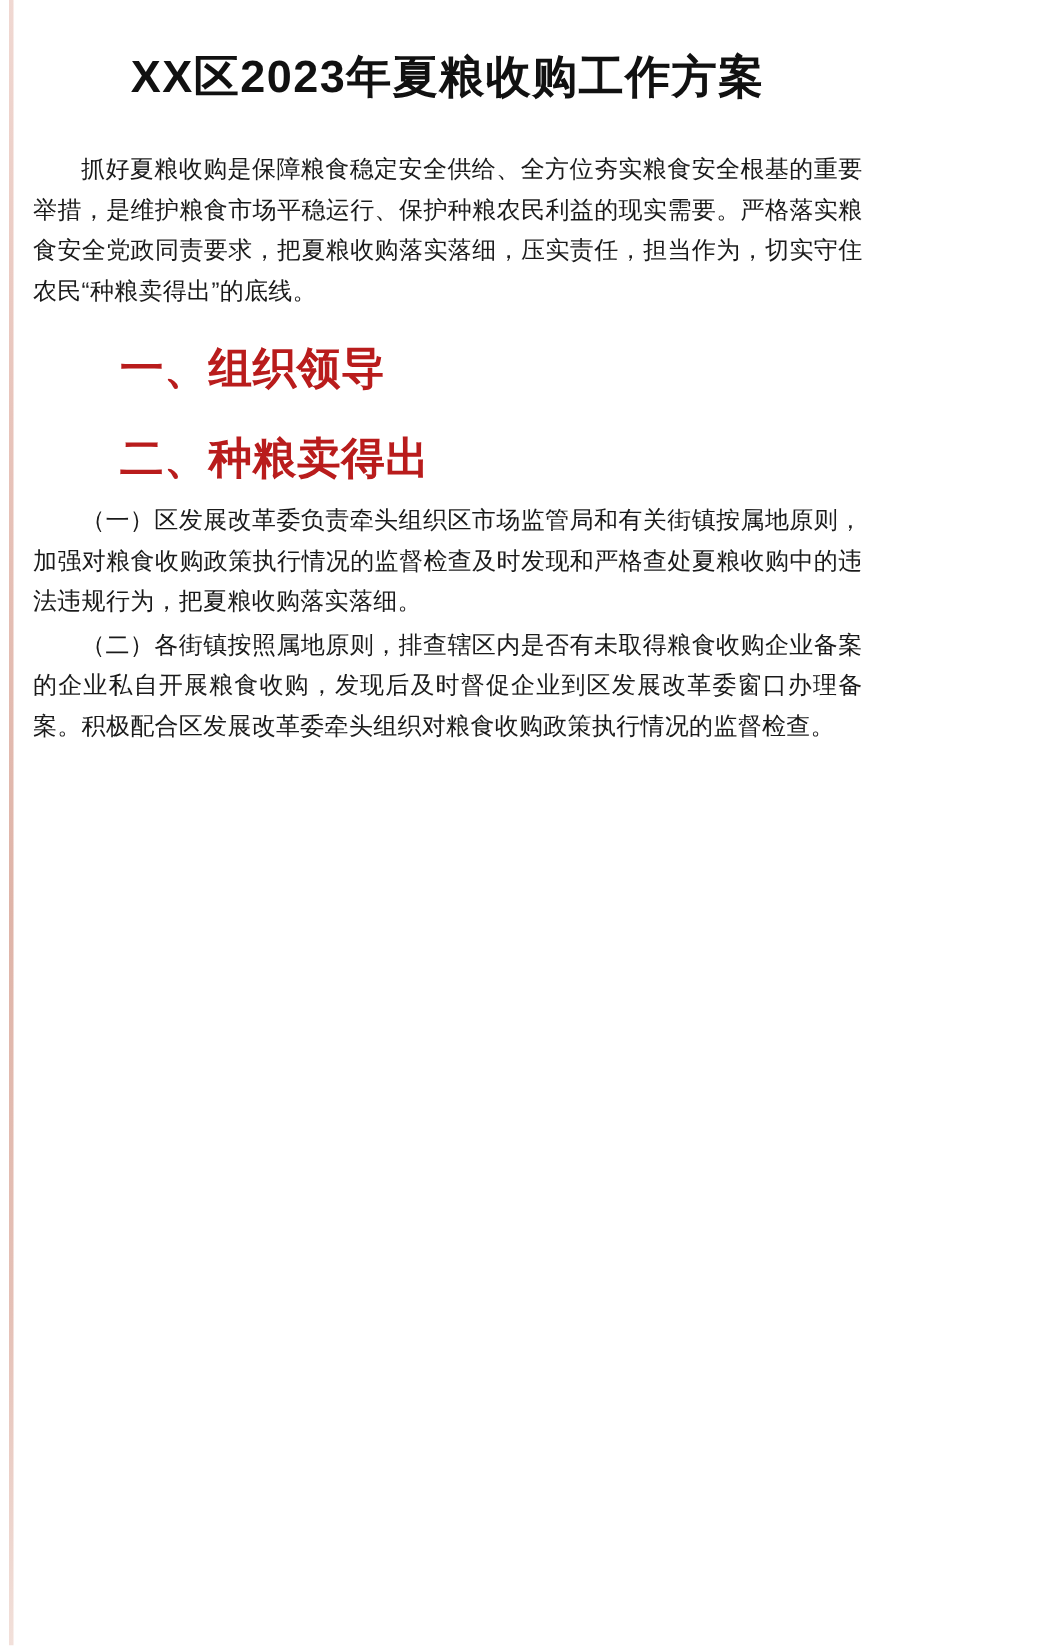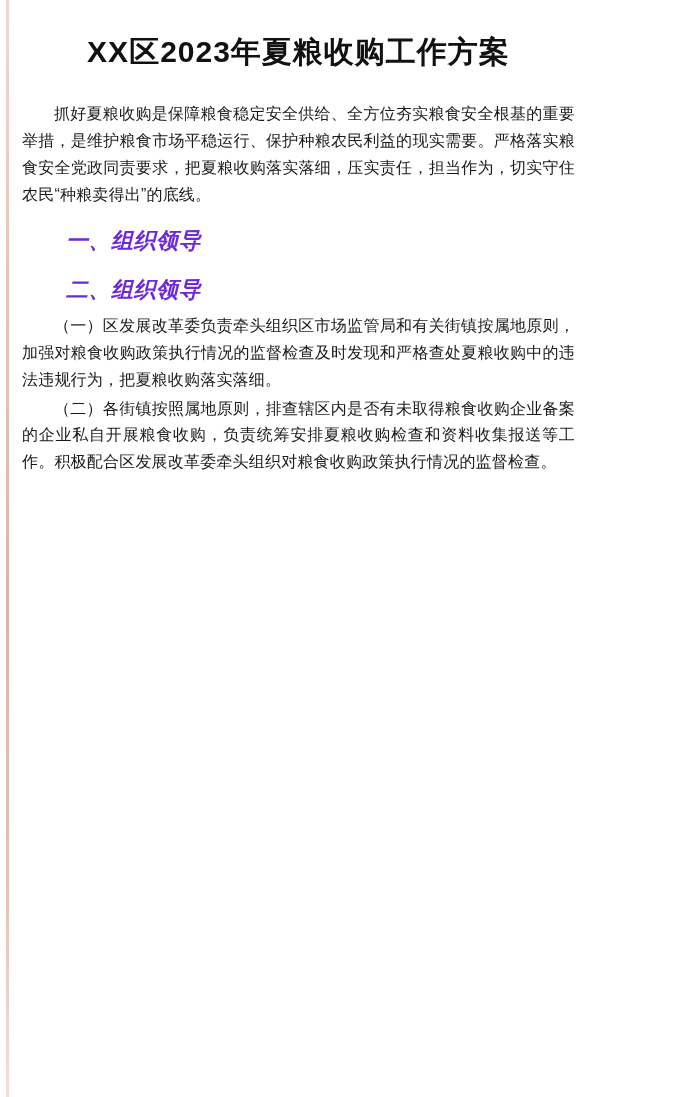--- a/index.html
+++ b/index.html
@@ -42,28 +42,27 @@
     font-size: 16px;
     line-height: 1.68;
     margin: 0 0 2px 0;
     text-align: justify;
     text-justify: inter-ideograph;
     text-indent: 2em;
     color: #1a1a1a;
     letter-spacing: 0.2px;
   }
   h2.section {
-    font-size: 22px;
+    font-size: 29px;
     font-weight: bold;
-    color: #6d28d9;
+    color: #b91c1c;
     margin: 14px 0 6px 0;
     text-indent: 2em;
     line-height: 1.6;
     letter-spacing: 0.5px;
-    font-style: italic;
   }
   .block {
     margin-bottom: 4px;
   }
 </style>
 </head>
 <body>
 
 <div class="page">
   <div class="left-rule"></div>
@@ -72,17 +71,17 @@
 
   <div class="block">
     <p class="para">抓好夏粮收购是保障粮食稳定安全供给、全方位夯实粮食安全根基的重要举措，是维护粮食市场平稳运行、保护种粮农民利益的现实需要。严格落实粮食安全党政同责要求，把夏粮收购落实落细，压实责任，担当作为，切实守住农民“种粮卖得出”的底线。</p>
   </div>
 
   <div class="block">
     <h2 class="section">一、组织领导</h2>
   </div>
 
   <div class="block">
-    <h2 class="section">二、组织领导</h2>
+    <h2 class="section">二、种粮卖得出</h2>
     <p class="para">（一）区发展改革委负责牵头组织区市场监管局和有关街镇按属地原则，加强对粮食收购政策执行情况的监督检查及时发现和严格查处夏粮收购中的违法违规行为，把夏粮收购落实落细。</p>
-    <p class="para">（二）各街镇按照属地原则，排查辖区内是否有未取得粮食收购企业备案的企业私自开展粮食收购，负责统筹安排夏粮收购检查和资料收集报送等工作。积极配合区发展改革委牵头组织对粮食收购政策执行情况的监督检查。</p>
+    <p class="para">（二）各街镇按照属地原则，排查辖区内是否有未取得粮食收购企业备案的企业私自开展粮食收购，发现后及时督促企业到区发展改革委窗口办理备案。积极配合区发展改革委牵头组织对粮食收购政策执行情况的监督检查。</p>
   </div>
 </div>
 
 </body></html>

